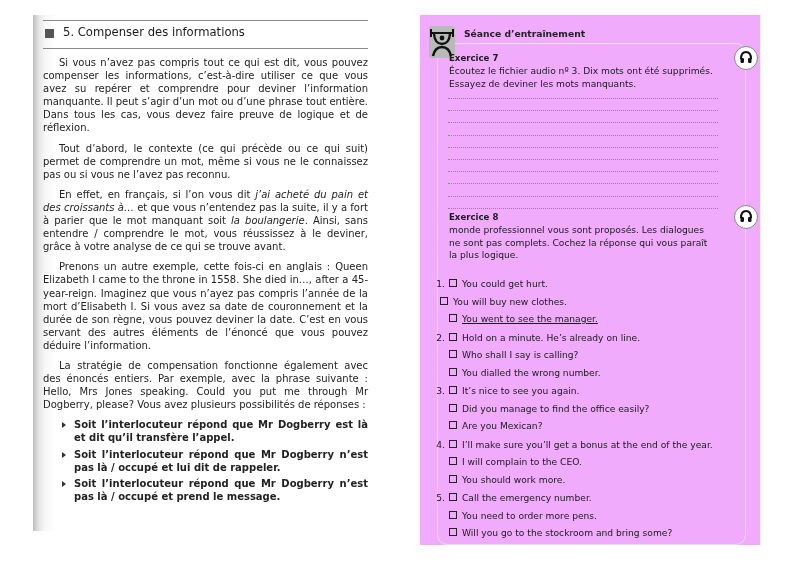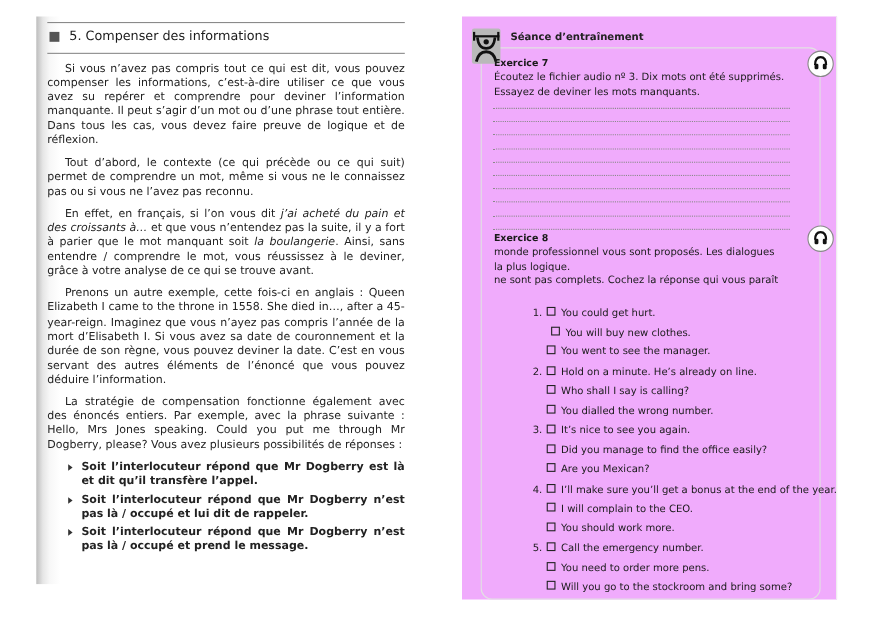--- a/index.html
+++ b/index.html
@@ -54,21 +54,21 @@
     .headphones {
       position: absolute; width: 22px; height: 22px; border: 1px solid #888; border-radius: 50%; background: #fff;
     }
     .headphones svg { position: absolute; left: 4px; top: 4px; }
     .ex-title { position: absolute; font-size: 8.6px; font-weight: bold; color: #1a1a1a; }
     .ex-instr { position: absolute; font-size: 9.15px; line-height: 12.5px; color: #1a1a1a; }
     .dots {
       position: absolute; left: 28px; width: 270px; height: 0;
       border-top: 1px dotted #8a8a8a;
     }
-    .q-row { position: absolute; left: 29px; font-size: 9.15px; color: #1a1a1a; white-space: nowrap; margin-left: 48px; }
+    .q-row { position: absolute; left: 29px; font-size: 9.15px; color: #1a1a1a; white-space: nowrap; }
     .q-num { display: inline-block; width: 16px; text-align: right; margin-right: 4px; }
     .cbox {
       display: inline-block; width: 6px; height: 6px; border: 1px solid #222; vertical-align: -0px; margin-right: 5px;
     }
   </style>
 </head>
 <body>
 
 <div class="left-page">
   <div class="section-head">
@@ -132,27 +132,27 @@
   <div class="headphones" style="left:314px; top:190px;">
     <svg width="14" height="14" viewBox="0 0 14 14">
       <path d="M2 8 Q2 1 7 1 Q12 1 12 8" stroke="#111" stroke-width="2" fill="none"></path>
       <rect x="1.5" y="7" width="3.5" height="5" rx="1.2" fill="#111"></rect>
       <rect x="9" y="7" width="3.5" height="5" rx="1.2" fill="#111"></rect>
     </svg>
   </div>
   <div class="ex-title" style="left:29px; top:197px;">Exercice 8</div>
   <div class="ex-instr" style="left:29px; top:209px;">
     <div>monde professionnel vous sont proposés. Les dialogues</div>
+    <div>ne sont pas complets. Cochez la réponse qui vous paraît</div>
     <div>la plus logique.</div>
-    <div>ne sont pas complets. Cochez la réponse qui vous paraît</div>
   </div>
   <div id="questions">
       <div class="q-row" style="top: 264px; left: 9px;"><span class="q-num">1.</span><span class="cbox"></span><span>You could get hurt.</span></div>
-      <div class="q-row" style="top: 281.5px; left: 13px;"><span class="q-num"></span><span class="cbox"></span><span>You will buy new clothes.</span></div>
-      <div class="q-row" style="top: 299px; left: 9px;"><span class="q-num"></span><span class="cbox"></span><span>You went to see the manager.</span></div>
+      <div class="q-row" style="top: 281.5px; left: 0;"><span class="q-num"></span><span class="cbox"></span><span>You will buy new clothes.</span></div>
+      <div class="q-row" style="top: 299px; left: 9px; text-decoration: underline;"><span class="q-num"></span><span class="cbox"></span><span>You went to see the manager.</span></div>
       <div class="q-row" style="top: 317.5px; left: 9px;"><span class="q-num">2.</span><span class="cbox"></span><span>Hold on a minute. He’s already on line.</span></div>
       <div class="q-row" style="top: 335px; left: 9px;"><span class="q-num"></span><span class="cbox"></span><span>Who shall I say is calling?</span></div>
       <div class="q-row" style="top: 352.5px; left: 9px;"><span class="q-num"></span><span class="cbox"></span><span>You dialled the wrong number.</span></div>
       <div class="q-row" style="top: 371px; left: 9px;"><span class="q-num">3.</span><span class="cbox"></span><span>It’s nice to see you again.</span></div>
       <div class="q-row" style="top: 388.5px; left: 9px;"><span class="q-num"></span><span class="cbox"></span><span>Did you manage to find the office easily?</span></div>
       <div class="q-row" style="top: 406px; left: 9px;"><span class="q-num"></span><span class="cbox"></span><span>Are you Mexican?</span></div>
       <div class="q-row" style="top: 424.5px; left: 9px;"><span class="q-num">4.</span><span class="cbox"></span><span>I’ll make sure you’ll get a bonus at the end of the year.</span></div>
       <div class="q-row" style="top: 442px; left: 9px;"><span class="q-num"></span><span class="cbox"></span><span>I will complain to the CEO.</span></div>
       <div class="q-row" style="top: 459.5px; left: 9px;"><span class="q-num"></span><span class="cbox"></span><span>You should work more.</span></div>
       <div class="q-row" style="top: 478px; left: 9px;"><span class="q-num">5.</span><span class="cbox"></span><span>Call the emergency number.</span></div>

